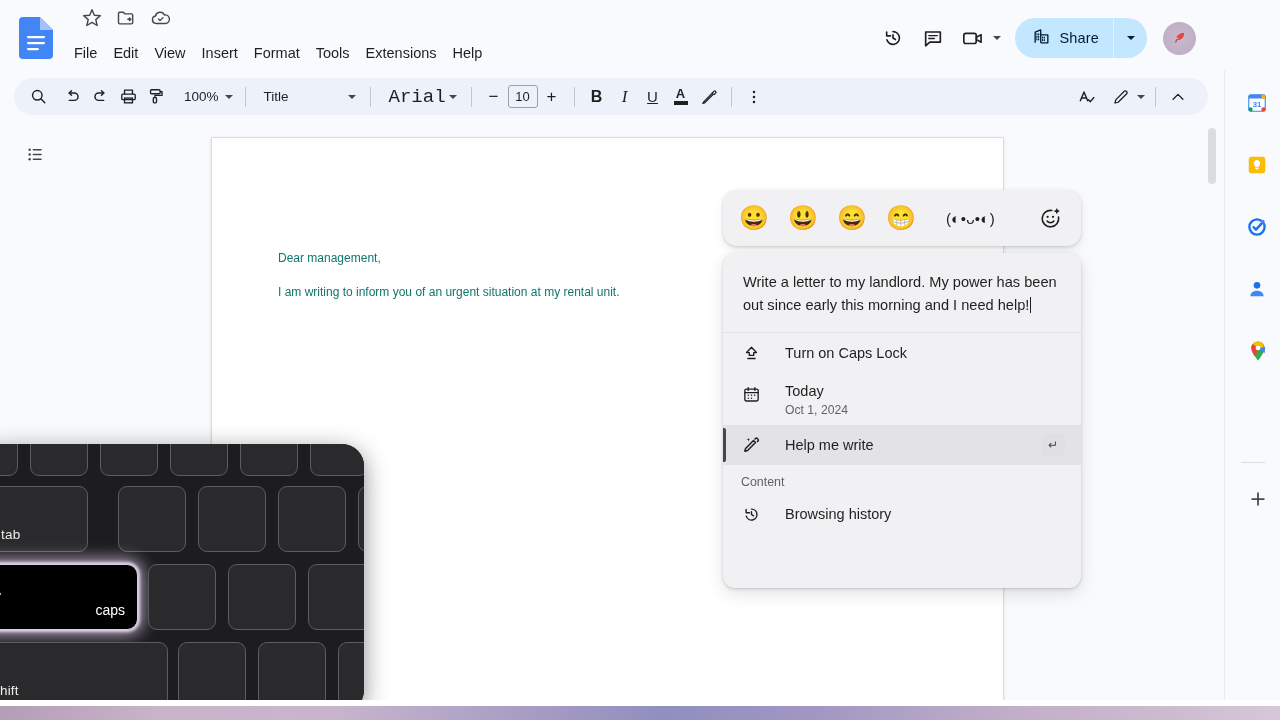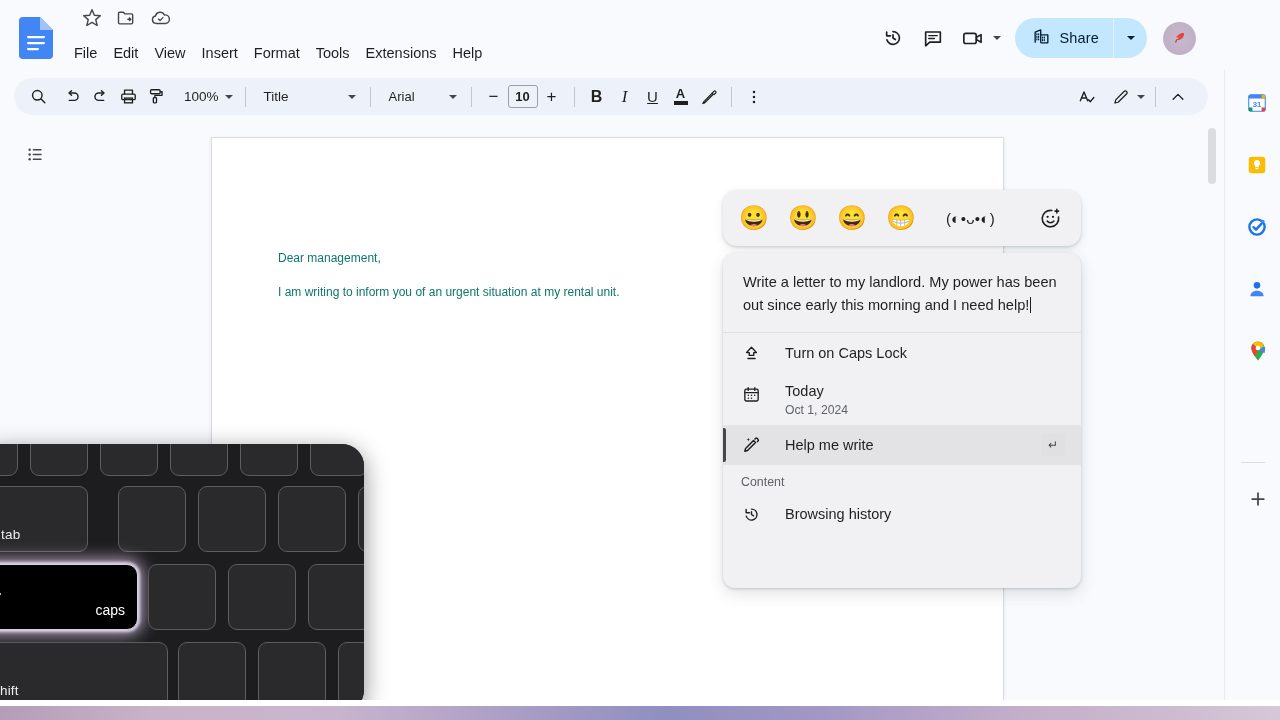--- a/index.html
+++ b/index.html
@@ -57,25 +57,25 @@
     padding: 0 10px;
   }
   .tb-btn { width: 28px; height: 28px; border-radius: 50%; display: flex; align-items: center; justify-content: center; cursor: pointer; flex: 0 0 auto; }
   .tb-gap { width: 6px; flex: 0 0 auto; }
   .tb-sep { width: 1px; height: 20px; background: #c4c7c5; margin: 0 8px; flex: 0 0 auto; }
   .zoom-sel { display: flex; align-items: center; height: 26px; padding: 0 4px 0 8px; border-radius: 4px; cursor: pointer; gap: 6px; flex: 0 0 auto; }
   .zoom-sel span { font-size: 13.5px; color: #1f1f1f; }
   .style-sel { display: flex; align-items: center; justify-content: space-between; width: 108px; height: 26px; padding: 0 6px 0 10px; border-radius: 4px; cursor: pointer; flex: 0 0 auto; }
   .style-sel span { font-size: 13.5px; color: #1f1f1f; }
   .font-sel { display: flex; align-items: center; justify-content: space-between; width: 84px; height: 26px; padding: 0 6px 0 10px; border-radius: 4px; cursor: pointer; flex: 0 0 auto; }
-  .font-sel span { font-size: 13px; color: #1f1f1f; }
+  .font-sel span { font-size: 19px; color: #1f1f1f; font-family: Liberation Mono, monospace; }
   .fs-box {
     width: 30px; height: 23px; border: 1px solid #9aa0a6; border-radius: 3px;
     display: flex; align-items: center; justify-content: center;
-    background: transparent; font-size: 13px; color: #1f1f1f; cursor: text; flex: 0 0 auto; font-weight: bold;
+    background: transparent; font-size: 13px; color: #1f1f1f; cursor: text; flex: 0 0 auto;
   }
   .fmt-btn { width: 28px; height: 28px; border-radius: 50%; display:flex; align-items:center; justify-content:center; cursor:pointer; font-size:15px; color:#1f1f1f; flex: 0 0 auto; }
   .caret { width: 0; height: 0; border-left: 4px solid transparent; border-right: 4px solid transparent; border-top: 4.5px solid #444746; }
 
   
   .outline-btn { position: absolute; left: 22px; top: 141px; width: 26px; height: 26px; border-radius: 50%; display:flex; align-items:center; justify-content:center; cursor:pointer; }
 
   
   .doc-scroll { position: absolute; left: 0; top: 122px; width: 1208px; height: 598px; overflow: hidden; }
   .page {

